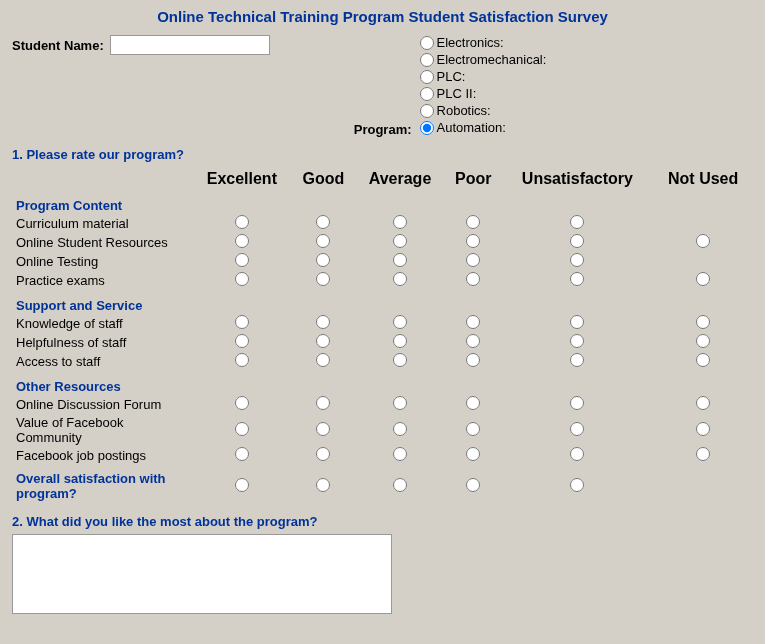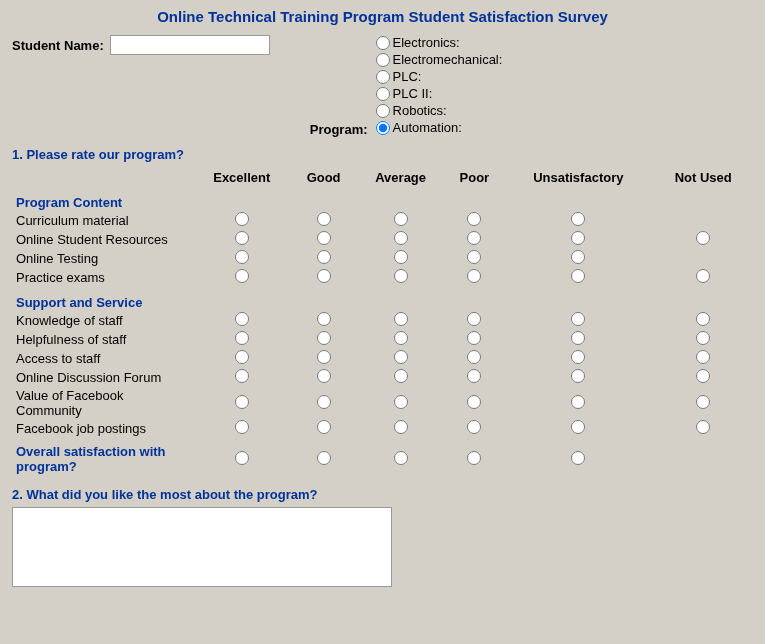--- a/index.html
+++ b/index.html
@@ -20,20 +20,21 @@
       font-size: 15px;
       font-weight: bold;
       color: #003399;
       margin-bottom: 10px;
       text-align: center;
     }
     .top-row {
       display: flex;
       align-items: flex-start;
       margin-bottom: 10px;
+      gap: 44px;
     }
     .student-name-section {
       display: flex;
       align-items: center;
       margin-right: 40px;
     }
     .label-bold {
       font-weight: bold;
       margin-right: 6px;
       white-space: nowrap;
@@ -74,21 +75,21 @@
     }
     .rating-table {
       width: 100%;
       border-collapse: collapse;
       margin-bottom: 8px;
     }
     .rating-table th {
       font-weight: bold;
       text-align: center;
       color: #000;
-      font-size: 13px;
+      font-size: 16px;
       padding: 2px 4px;
     }
     .rating-table td {
       text-align: center;
       padding: 1px 4px;
       vertical-align: middle;
     }
     .rating-table td.row-label {
       text-align: left;
       padding-left: 4px;
@@ -247,20 +248,23 @@
         <tr>
           <td class="row-label">Access to staff</td>
           <td><input type="radio" name="cat1_item2" style=""></td>
           <td><input type="radio" name="cat1_item2" style=""></td>
           <td><input type="radio" name="cat1_item2" style=""></td>
           <td><input type="radio" name="cat1_item2" style=""></td>
           <td><input type="radio" name="cat1_item2" style=""></td>
           <td><input type="radio" name="cat1_item2" style=""></td>
         </tr>
         <tr>
+          <td colspan="7" class="category-header">Other Resources</td>
+        </tr>
+        <tr>
           <td class="row-label">Online Discussion Forum</td>
           <td><input type="radio" name="cat2_item0" style=""></td>
           <td><input type="radio" name="cat2_item0" style=""></td>
           <td><input type="radio" name="cat2_item0" style=""></td>
           <td><input type="radio" name="cat2_item0" style=""></td>
           <td><input type="radio" name="cat2_item0" style=""></td>
           <td><input type="radio" name="cat2_item0" style=""></td>
         </tr>
         <tr>
           <td class="row-label">Value of Facebook Community</td>

